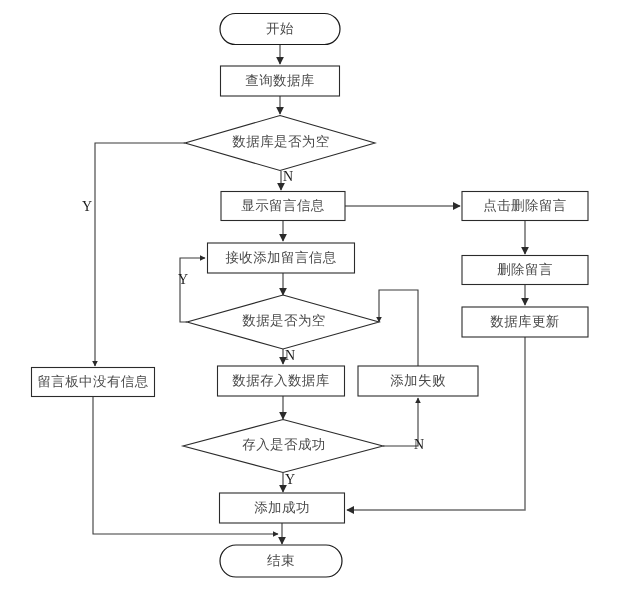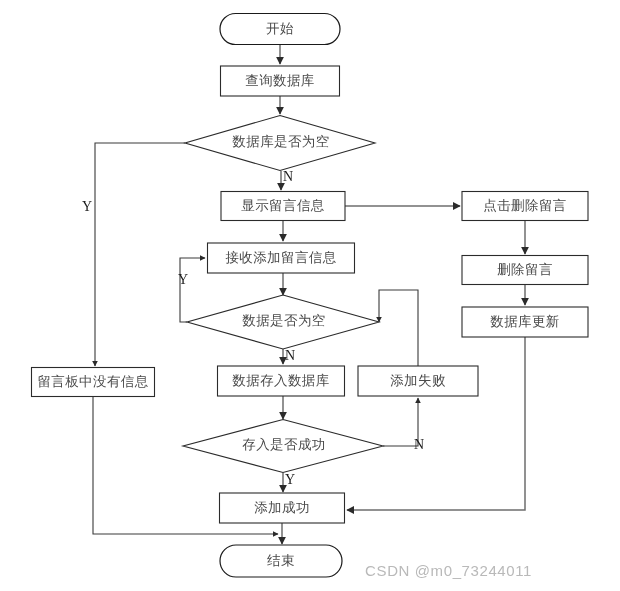--- a/index.html
+++ b/index.html
@@ -201,14 +201,13 @@
     <g>
       <text class="edge-label" x="288" y="178">N</text>
       <text class="edge-label" x="87" y="208">Y</text>
       <text class="edge-label" x="290" y="357">N</text>
       <text class="edge-label" x="183" y="281">Y</text>
       <text class="edge-label" x="290" y="481">Y</text>
       <text class="edge-label" x="419" y="446">N</text>
     </g>
   </svg>
 
-  <div class="watermark">CSDN @m0_73244011</div>
 </div>
 
 </body></html>

